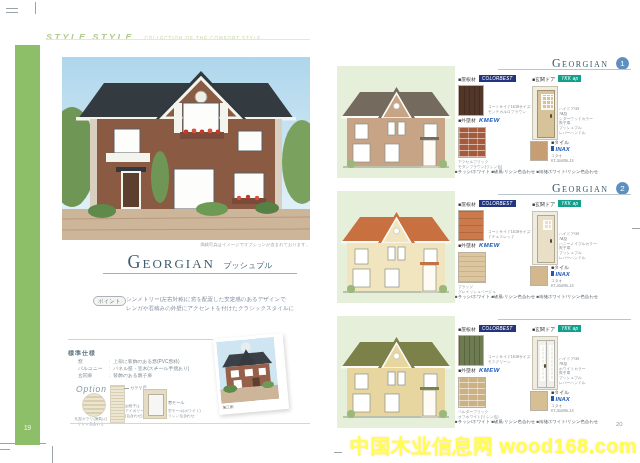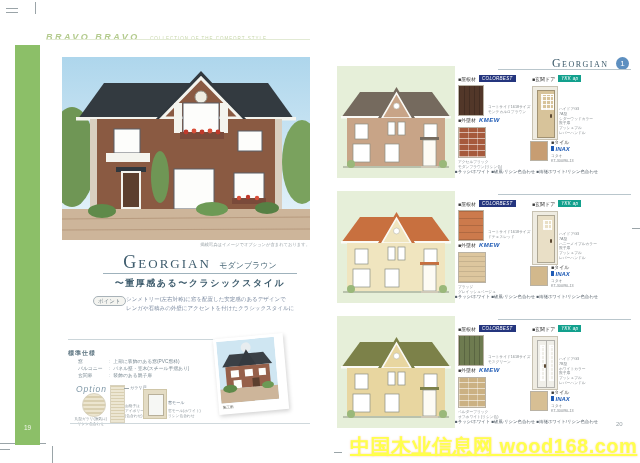--- a/index.html
+++ b/index.html
@@ -113,21 +113,21 @@
   <div class="mark" style="left:0;top:443px;width:46px;height:1px;"></div>
   <div class="mark" style="left:0;top:449px;width:10px;height:1px;"></div>
   <div class="mark" style="left:52px;top:446px;width:1px;height:17px;"></div>
   <div class="mark" style="left:632px;top:228px;width:8px;height:1px;"></div>
   <div class="mark" style="left:334px;top:452px;width:8px;height:1px;"></div>
 
   <div class="green-bar"></div>
   <div class="pnum-left">19</div>
 
   <div class="brand-header">
-    <span class="brand-title">BRAVO BRAVO</span>
+    <span class="brand-title">STYLE STYLE</span>
     <span class="brand-tagline">COLLECTION OF THE COMFORT STYLE</span>
   </div>
   <div class="header-rule"></div>
 
   <svg class="main-photo" viewBox="0 0 248 183">
     <defs>
       <linearGradient id="sky" x1="0" y1="0" x2="0" y2="1">
         <stop offset="0" stop-color="#aed6ec"></stop>
           <stop offset="1" stop-color="#eaf5fb"></stop>
       </linearGradient>
@@ -168,24 +168,23 @@
     <line x1="0" y1="173" x2="248" y2="172" stroke="#b79a7e" stroke-width="1"></line>
     <ellipse cx="40" cy="154" rx="14" ry="7" fill="#5f8a4a"></ellipse>
     <ellipse cx="150" cy="152" rx="16" ry="7" fill="#6d9a55"></ellipse>
     <ellipse cx="205" cy="151" rx="12" ry="6" fill="#568044"></ellipse>
     <ellipse cx="98" cy="120" rx="9" ry="26" fill="#6f9655"></ellipse>
   </svg>
   <div class="photo-caption">掲載写真はイメージでオプションが含まれております。</div>
 
   <div class="title-block">
     <span class="style-title">Georgian</span>
-    <span class="style-kana">モダンブラウン</span>
+    <span class="style-kana">プッシュプル</span>
   </div>
   <div class="title-rule"></div>
-  <div class="style-subtitle">〜重厚感ある〜クラシックスタイル</div>
 
   <div class="point-badge">ポイント</div>
   <div class="point-text pre">シンメトリー(左右対称)に窓を配置した安定感のあるデザインで
 レンガや石積みの外壁にアクセントを付けたクラシックスタイルに</div>
 
   <div class="spec-rule"></div>
   <div class="spec-title">標準仕様</div>
   <div class="spec-row" style="top:358px;">
     <span class="lbl">窓</span><span class="sep">:</span><span>上部に装飾のある窓(PVC窓枠)</span>
   </div>
@@ -290,20 +289,24 @@
 レバーハンドル</div>
     <div class="swatch tile-sw" style="background-color: rgb(199, 157, 114);"></div>
     <div class="tile-label">■タイル</div>
     <div class="inax">INAX</div>
     <div class="cap tile-cap">コタオ
 KT-300/90-13</div>
     <div class="footnote">■サッシ/ホワイト ■破風:リシン色合わせ ■雨樋ホワイト/リシン色合わせ</div>
   </div>
 
   <div class="sec" style="top:180px;">
+    <div class="sec-header">
+      <span class="sec-title">Georgian</span>
+      <span class="sec-badge">2</span>
+    </div>
     <div class="sec-rule"></div>
     <div class="panel" style="background-color: rgb(230, 239, 217);">
       <svg viewBox="0 0 118 104" width="118" height="104" style="margin-top:4px;">
         <rect x="6" y="96" width="106" height="2" fill="#b9c2ad"></rect>
         <polygon points="4,48 114,48 95,22 23,22" fill="#c8703f"></polygon>
         <rect x="4" y="46" width="110" height="2.5" fill="#fbfbf7"></rect>
         <polygon points="41,48 59.5,17 78,48" fill="#c8703f"></polygon>
         <polygon points="45,48 59.5,23 74,48" stroke="#fbfbf7" stroke-width="1.5" fill="#f0e5bf"></polygon>
         <rect x="10" y="48" width="98" height="48" fill="#f0e5bf"></rect>
         <circle cx="59.5" cy="36" r="3" fill="#ffffff" stroke="#b9b9ad" stroke-width="0.6"></circle>
@@ -411,15 +414,15 @@
     <div class="swatch tile-sw" style="background-color: rgb(215, 191, 148);"></div>
     <div class="tile-label">■タイル</div>
     <div class="inax">INAX</div>
     <div class="cap tile-cap">コタオ
 KT-300/90-13</div>
     <div class="footnote">■サッシ/ホワイト ■破風:リシン色合わせ ■雨樋ホワイト/リシン色合わせ</div>
   </div>
 
   <div class="pnum-right">20</div>
 
-  <div class="watermark" style="color: rgb(255, 255, 77); text-decoration: underline;">中国木业信息网 wood168.com</div>
+  <div class="watermark" style="color: rgb(255, 255, 77);">中国木业信息网 wood168.com</div>
 
 </div>
 
 </body></html>

